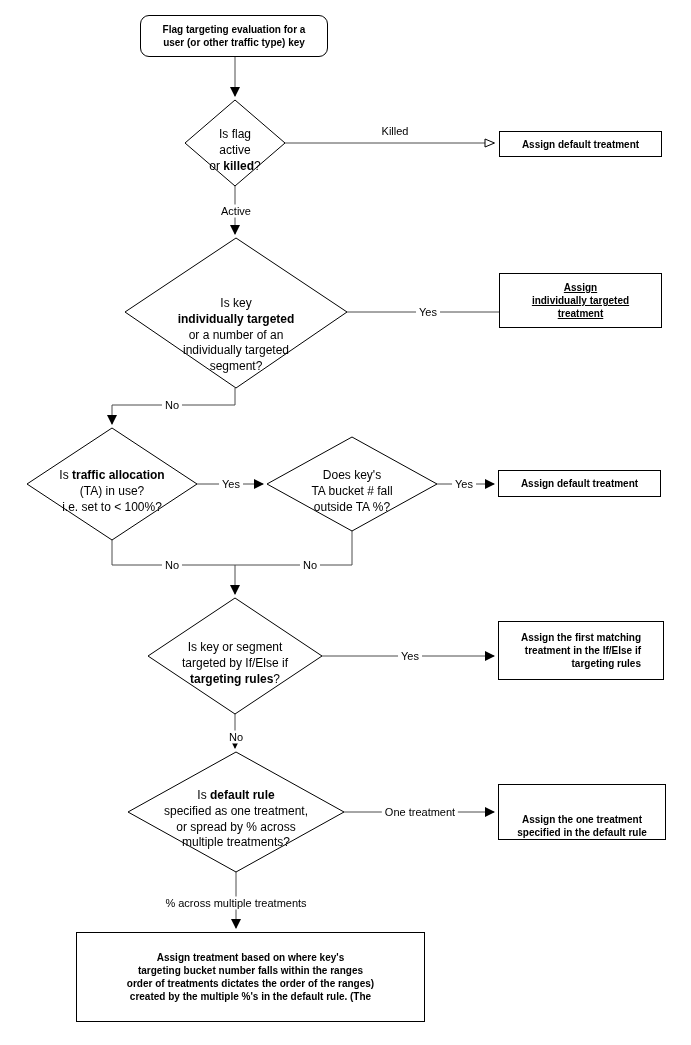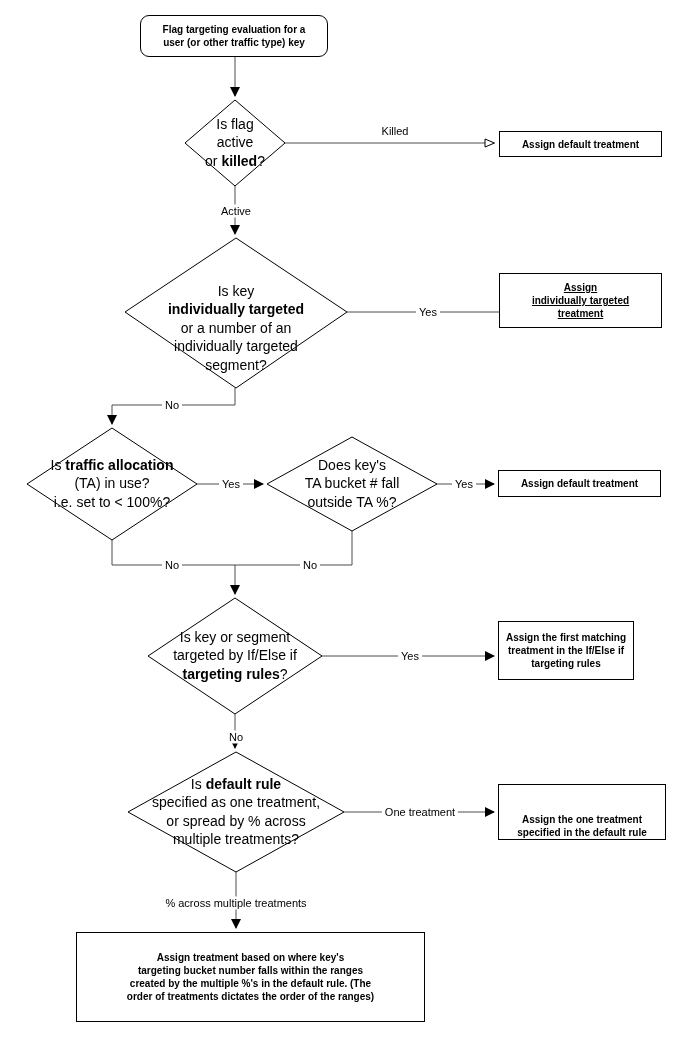--- a/index.html
+++ b/index.html
@@ -10,22 +10,23 @@
   #wires{position:absolute;left:0;top:0;width:691px;height:1045px;}
   .box{
     position:absolute;border:1px solid #000;background:#fff;
     display:flex;align-items:center;justify-content:center;
     text-align:center;font-weight:bold;font-size:10px;line-height:1.3;
     box-sizing:border-box;
   }
   .rounded{border-radius:9px;}
   .dtext{
     position:absolute;transform:translate(-50%,-50%);
-    text-align:center;font-size:14px;line-height:1.32;white-space:nowrap;
+    text-align:center;font-size:12px;line-height:1.32;white-space:nowrap;
     pointer-events:none;
+    margin-top:8px;
   }
   .ln{display:block;white-space:nowrap;}
   .elabel{
     position:absolute;transform:translate(-50%,-50%);
     font-size:11px;line-height:1;background:#fff;padding:1px 3px;
     white-space:nowrap;color:#000;
   }
 </style>
 </head>
 <body>
@@ -124,41 +125,41 @@
       <span class="ln">Assign</span>
       <span class="ln">individually targeted</span>
       <span class="ln">treatment</span>
     </div>
   </div>
 
   <div class="box" style="left:498px;top:470px;width:163px;height:27px;">
     <span class="ln">Assign default treatment</span>
   </div>
 
-  <div class="box" style="left:498px;top:621px;width:136px;height:59px;">
+  <div class="box" style="left:498px;top:621px;width:166px;height:59px;text-align:right;">
     <div>
       <span class="ln">Assign the first matching</span>
       <span class="ln">treatment in the If/Else if</span>
       <span class="ln">targeting rules</span>
     </div>
   </div>
 
   <div class="box" style="left:498px;top:784px;width:168px;height:56px;align-items:flex-end;">
     <div>
       <span class="ln">Assign the one treatment</span>
       <span class="ln">specified in the default rule</span>
     </div>
   </div>
 
   <div class="box" style="left:76px;top:932px;width:349px;height:90px;">
     <div>
       <span class="ln">Assign treatment based on where key's</span>
       <span class="ln">targeting bucket number falls within the ranges</span>
+      <span class="ln">order of treatments dictates the order of the ranges)</span>
       <span class="ln">created by the multiple %'s in the default rule. (The</span>
-      <span class="ln">order of treatments dictates the order of the ranges)</span>
     </div>
   </div>
 
   <div class="elabel" style="left:395px;top:131px;">Killed</div>
   <div class="elabel" style="left:236px;top:211px;">Active</div>
   <div class="elabel" style="left:428px;top:312px;">Yes</div>
   <div class="elabel" style="left:172px;top:405px;">No</div>
   <div class="elabel" style="left:231px;top:484px;">Yes</div>
   <div class="elabel" style="left:464px;top:484px;">Yes</div>
   <div class="elabel" style="left:172px;top:565px;">No</div>

